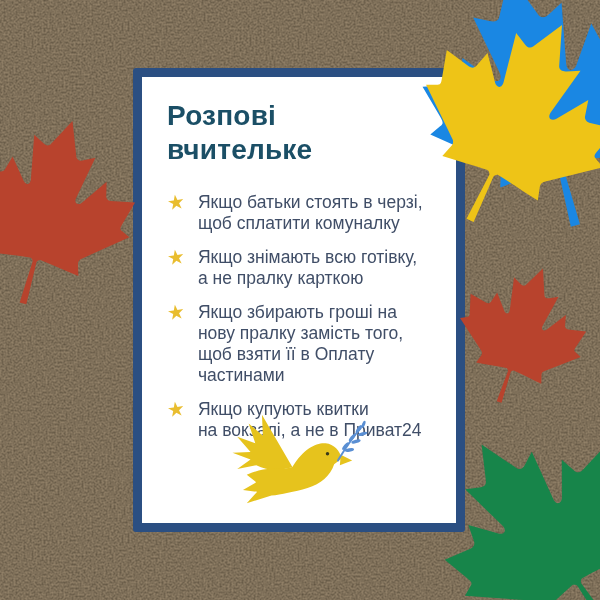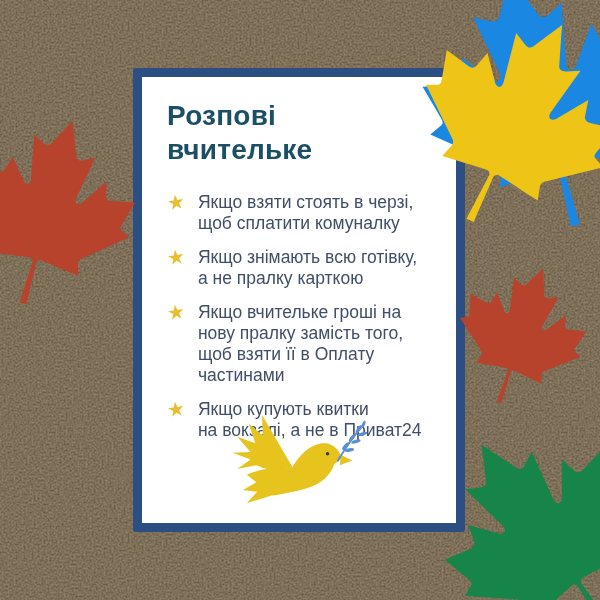--- a/index.html
+++ b/index.html
@@ -34,31 +34,31 @@
     <rect x="0" y="0" width="600" height="600" fill="#2c2217"></rect>
     <rect x="0" y="0" width="600" height="600" filter="url(#soil)"></rect>
   </svg>
 
   <div class="card">
     <h1 class="title">Розпові вчительке</h1>
 
     <div class="items">
       <div class="item">
         <span class="star">★</span>
-        <span class="item-text">Якщо взяти стоять в черзі,
+        <span class="item-text">Якщо батьки стоять в черзі,
 щоб сплатити комуналку</span>
       </div>
       <div class="item">
         <span class="star">★</span>
         <span class="item-text">Якщо знімають всю готівку,
 а не пралку карткою</span>
       </div>
       <div class="item">
         <span class="star">★</span>
-        <span class="item-text">Якщо вчительке гроші на
+        <span class="item-text">Якщо збирають гроші на
 нову пралку замість того,
 щоб взяти її в Оплату
 частинами</span>
       </div>
       <div class="item">
         <span class="star">★</span>
         <span class="item-text">Якщо купують квитки
 на вокзалі, а не в Приват24</span>
       </div>
     </div>

